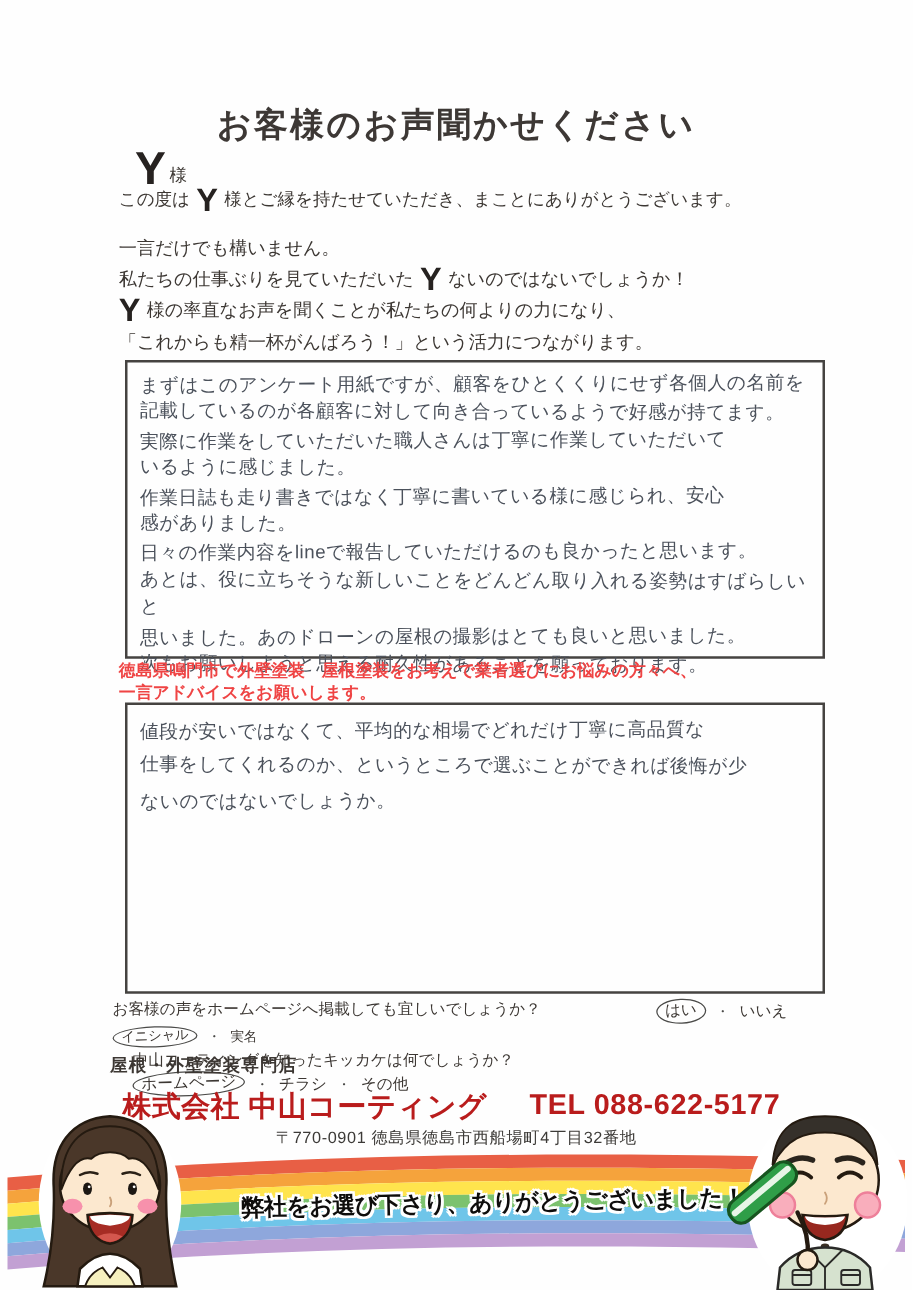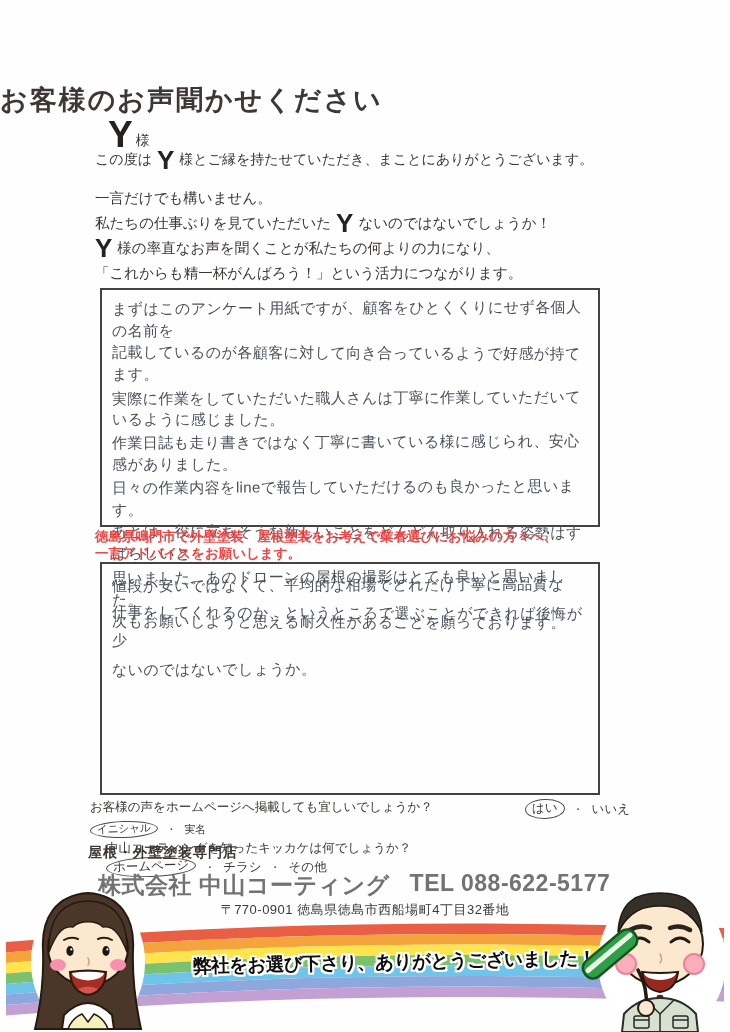--- a/index.html
+++ b/index.html
@@ -1,38 +1,38 @@
 <!DOCTYPE html>
 <html><head>
 <meta charset="utf-8">
 <style>
   html,body{margin:0;padding:0;background:#ffffff;}
   .page{
     position:relative;width:730px;height:1032px;background:#fefefe;overflow:hidden;
     font-family:"Liberation Sans","DejaVu Sans",sans-serif;color:#3c3733;
   }
   .page-title{
-    position:absolute;top:82px;left:0;width:100%;
+    position:absolute;top:82px;left:0;width:100%;text-align:center;
     font-size:27px;font-weight:600;letter-spacing:2px;color:#3d3835;
   }
   .y-heading{
     position:absolute;top:116px;left:108px;display:flex;align-items:flex-end;gap:3px;
   }
   .big-y-lg{font-size:37px;font-weight:800;line-height:1;color:#262220;}
   .y-sama{font-size:14px;padding-bottom:3px;}
   .greeting{
     position:absolute;top:147px;left:95px;display:flex;align-items:center;font-size:14px;
   }
   .big-y-inline{font-size:26px;font-weight:800;line-height:1;color:#262220;margin:0 5px;}
   .intro{
     position:absolute;top:186px;left:95px;font-size:14.5px;
   }
   .intro-line{display:flex;align-items:center;height:24px;margin-bottom:1px;}
   .answer-box{
-    position:absolute;left:100px;width:500px;border:2px solid #454341;background:transparent;
+    position:absolute;left:100px;width:560px;border:2px solid #454341;background:transparent;
     box-sizing:border-box;padding:7px 2px 0 10px;
   }
   .box1{top:288px;height:239px;}
   .box2{top:562px;height:233px;}
   .hw{font-size:15px;color:#4b515b;letter-spacing:0.4px;}
   .box1 .hw-line{line-height:22.4px;}
   .box2 .hw-line{line-height:28px;}
   .hw-line:nth-child(odd){transform:rotate(-0.25deg);}
   .hw-line:nth-child(even){transform:rotate(0.2deg);}
   .advice-prompt{
@@ -49,22 +49,22 @@
   .opt{display:inline-block;}
   .circled{
     border:1.6px solid #4a4a48;border-radius:50%;padding:0px 6px 1px 6px;
     transform:rotate(-2deg);
   }
   .q-sep{font-size:11px;color:#4a4a48;}
   .shop-type{
     position:absolute;top:844px;left:88px;font-size:14px;font-weight:600;letter-spacing:1px;
   }
   .company-line{
-    position:absolute;top:870px;left:98px;width:540px;display:flex;gap:20px;
-    font-size:23px;font-weight:600;letter-spacing:0.5px;color:#737373;
+    position:absolute;top:870px;left:98px;width:540px;display:flex;gap:34px;
+    font-size:23px;font-weight:600;letter-spacing:0.5px;color:#b91c1c;
   }
   .company-address{
     position:absolute;top:901px;left:0;width:100%;text-align:center;font-size:13px;
     letter-spacing:0.5px;color:#3c3a37;
   }
   .banner{position:absolute;top:916px;left:0;width:730px;height:116px;}
   .banner svg.rainbow{position:absolute;top:0;left:0;}
   .banner-text{
     position:absolute;top:33px;left:193px;font-size:18.5px;font-weight:900;color:#0e0d0c;
     letter-spacing:-0.5px;transform:rotate(-1.2deg);white-space:nowrap;

